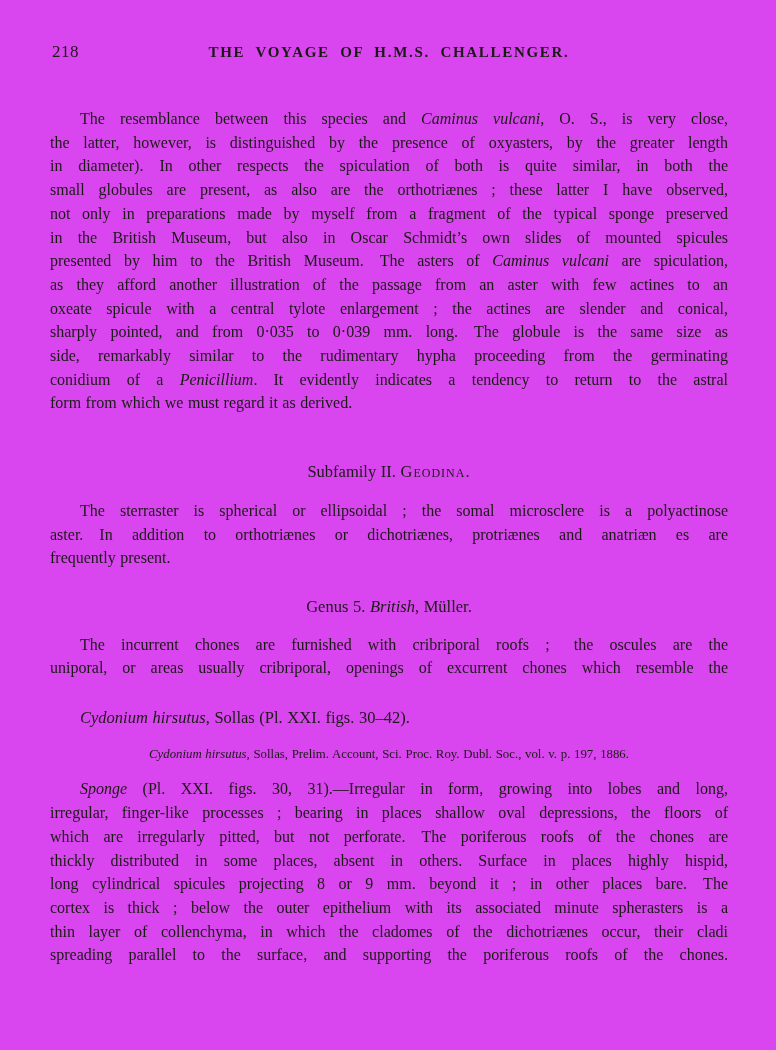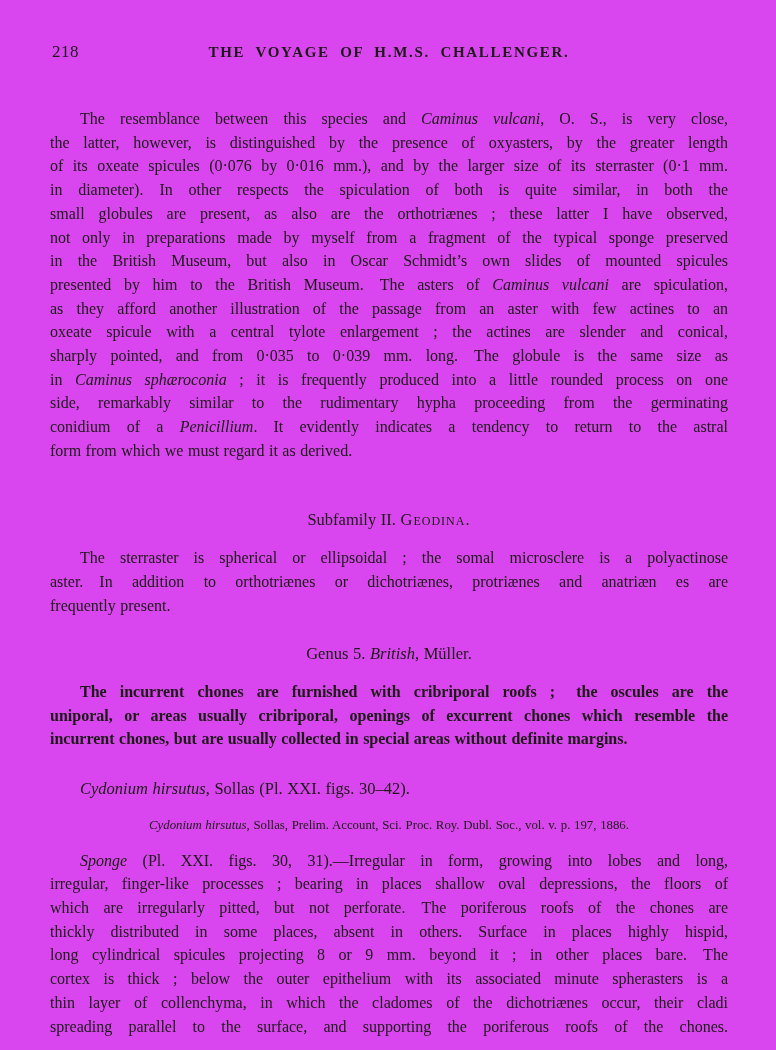--- a/index.html
+++ b/index.html
@@ -64,69 +64,66 @@
   .t-citation .line {
     text-align: center;
     text-align-last: center;
     font-size: 12.8px;
   }
   
   .b-paragraph-1       { margin-top: 43px; }
   .b-subfamily-heading { margin-top: 45px; }
   .b-paragraph-2       { margin-top: 15px; }
   .b-genus-heading     { margin-top: 25px; }
-  .b-paragraph-3       { margin-top: 14px; font-weight: bold; }
+  .b-paragraph-3       { margin-top: 14px; }
   .b-species-heading   { margin-top: 26px; }
   .b-citation          { margin-top: 13px; }
   .b-paragraph-4       { margin-top: 11px; }
   
   .b-paragraph-4 .line.last { text-align-last: justify; }
 </style>
 </head>
 <body>
 
 <div class="page">
   <div class="content">
     <div class="running-head">
       <span class="page-number">218</span>
       <div class="running-title">THE VOYAGE OF H.M.S. CHALLENGER.</div>
     </div>
     <div>
         <div class="block t-paragraph b-paragraph-1">
           <div class="line first"><span>The resemblance between this species and </span><span class="it">Caminus vulcani</span><span>, O. S., is very close,</span></div>
           <div class="line"><span>the latter, however, is distinguished by the presence of oxyasters, by the greater length</span></div>
-          <div class="line"><span>of its oxeate spicules (0·076 by 0·016 mm.), and by the larger size of its sterraster (0·1 mm.</span></div>
           <div class="line"><span>in diameter).  In other respects the spiculation of both is quite similar, in both the</span></div>
           <div class="line"><span>small globules are present, as also are the orthotriænes ; these latter I have observed,</span></div>
           <div class="line"><span>not only in preparations made by myself from a fragment of the typical sponge preserved</span></div>
           <div class="line"><span>in the British Museum, but also in Oscar Schmidt’s own slides of mounted spicules</span></div>
           <div class="line"><span>presented by him to the British Museum.  The asters of </span><span class="it">Caminus vulcani</span><span> are spiculation,</span></div>
           <div class="line"><span>as they afford another illustration of the passage from an aster with few actines to an</span></div>
           <div class="line"><span>oxeate spicule with a central tylote enlargement ; the actines are slender and conical,</span></div>
           <div class="line"><span>sharply pointed, and from 0·035 to 0·039 mm. long.  The globule is the same size as</span></div>
-          <div class="line"><span>in </span><span class="it">Caminus sphæroconia</span><span> ; it is frequently produced into a little rounded process on one</span></div>
           <div class="line"><span>side, remarkably similar to the rudimentary hypha proceeding from the germinating</span></div>
           <div class="line"><span>conidium of a </span><span class="it">Penicillium</span><span>.  It evidently indicates a tendency to return to the astral</span></div>
           <div class="line last"><span>form from which we must regard it as derived.</span></div>
         </div>
         <div class="block t-heading b-subfamily-heading">
           <div class="line first last"><span>Subfamily II. </span><span class="sc">Geodina.</span></div>
         </div>
         <div class="block t-paragraph b-paragraph-2">
           <div class="line first"><span>The sterraster is spherical or ellipsoidal ; the somal microsclere is a polyactinose</span></div>
           <div class="line"><span>aster.  In addition to orthotriænes or dichotriænes, protriænes and anatriæn es are</span></div>
           <div class="line last"><span>frequently present.</span></div>
         </div>
         <div class="block t-heading b-genus-heading">
           <div class="line first last"><span>Genus 5. </span><span class="it">British</span><span>, Müller.</span></div>
         </div>
         <div class="block t-paragraph b-paragraph-3">
           <div class="line first"><span>The incurrent chones are furnished with cribriporal roofs ;  the oscules are the</span></div>
           <div class="line"><span>uniporal, or areas usually cribriporal, openings of excurrent chones which resemble the</span></div>
-          <div class="line last"><span>incurrent chones, but are usually collected in special areas without definite margins.</span></div>
         </div>
         <div class="block t-species b-species-heading">
           <div class="line first last"><span class="it">Cydonium hirsutus</span><span>, Sollas (Pl. XXI. figs. 30–42).</span></div>
         </div>
         <div class="block t-citation b-citation">
           <div class="line first last"><span class="it">Cydonium hirsutus</span><span>, Sollas, Prelim. Account, Sci. Proc. Roy. Dubl. Soc., vol. v. p. 197, 1886.</span></div>
         </div>
         <div class="block t-paragraph b-paragraph-4">
           <div class="line first"><span class="it">Sponge</span><span> (Pl. XXI. figs. 30, 31).—Irregular in form, growing into lobes and long,</span></div>
           <div class="line"><span>irregular, finger-like processes ; bearing in places shallow oval depressions, the floors of</span></div>

